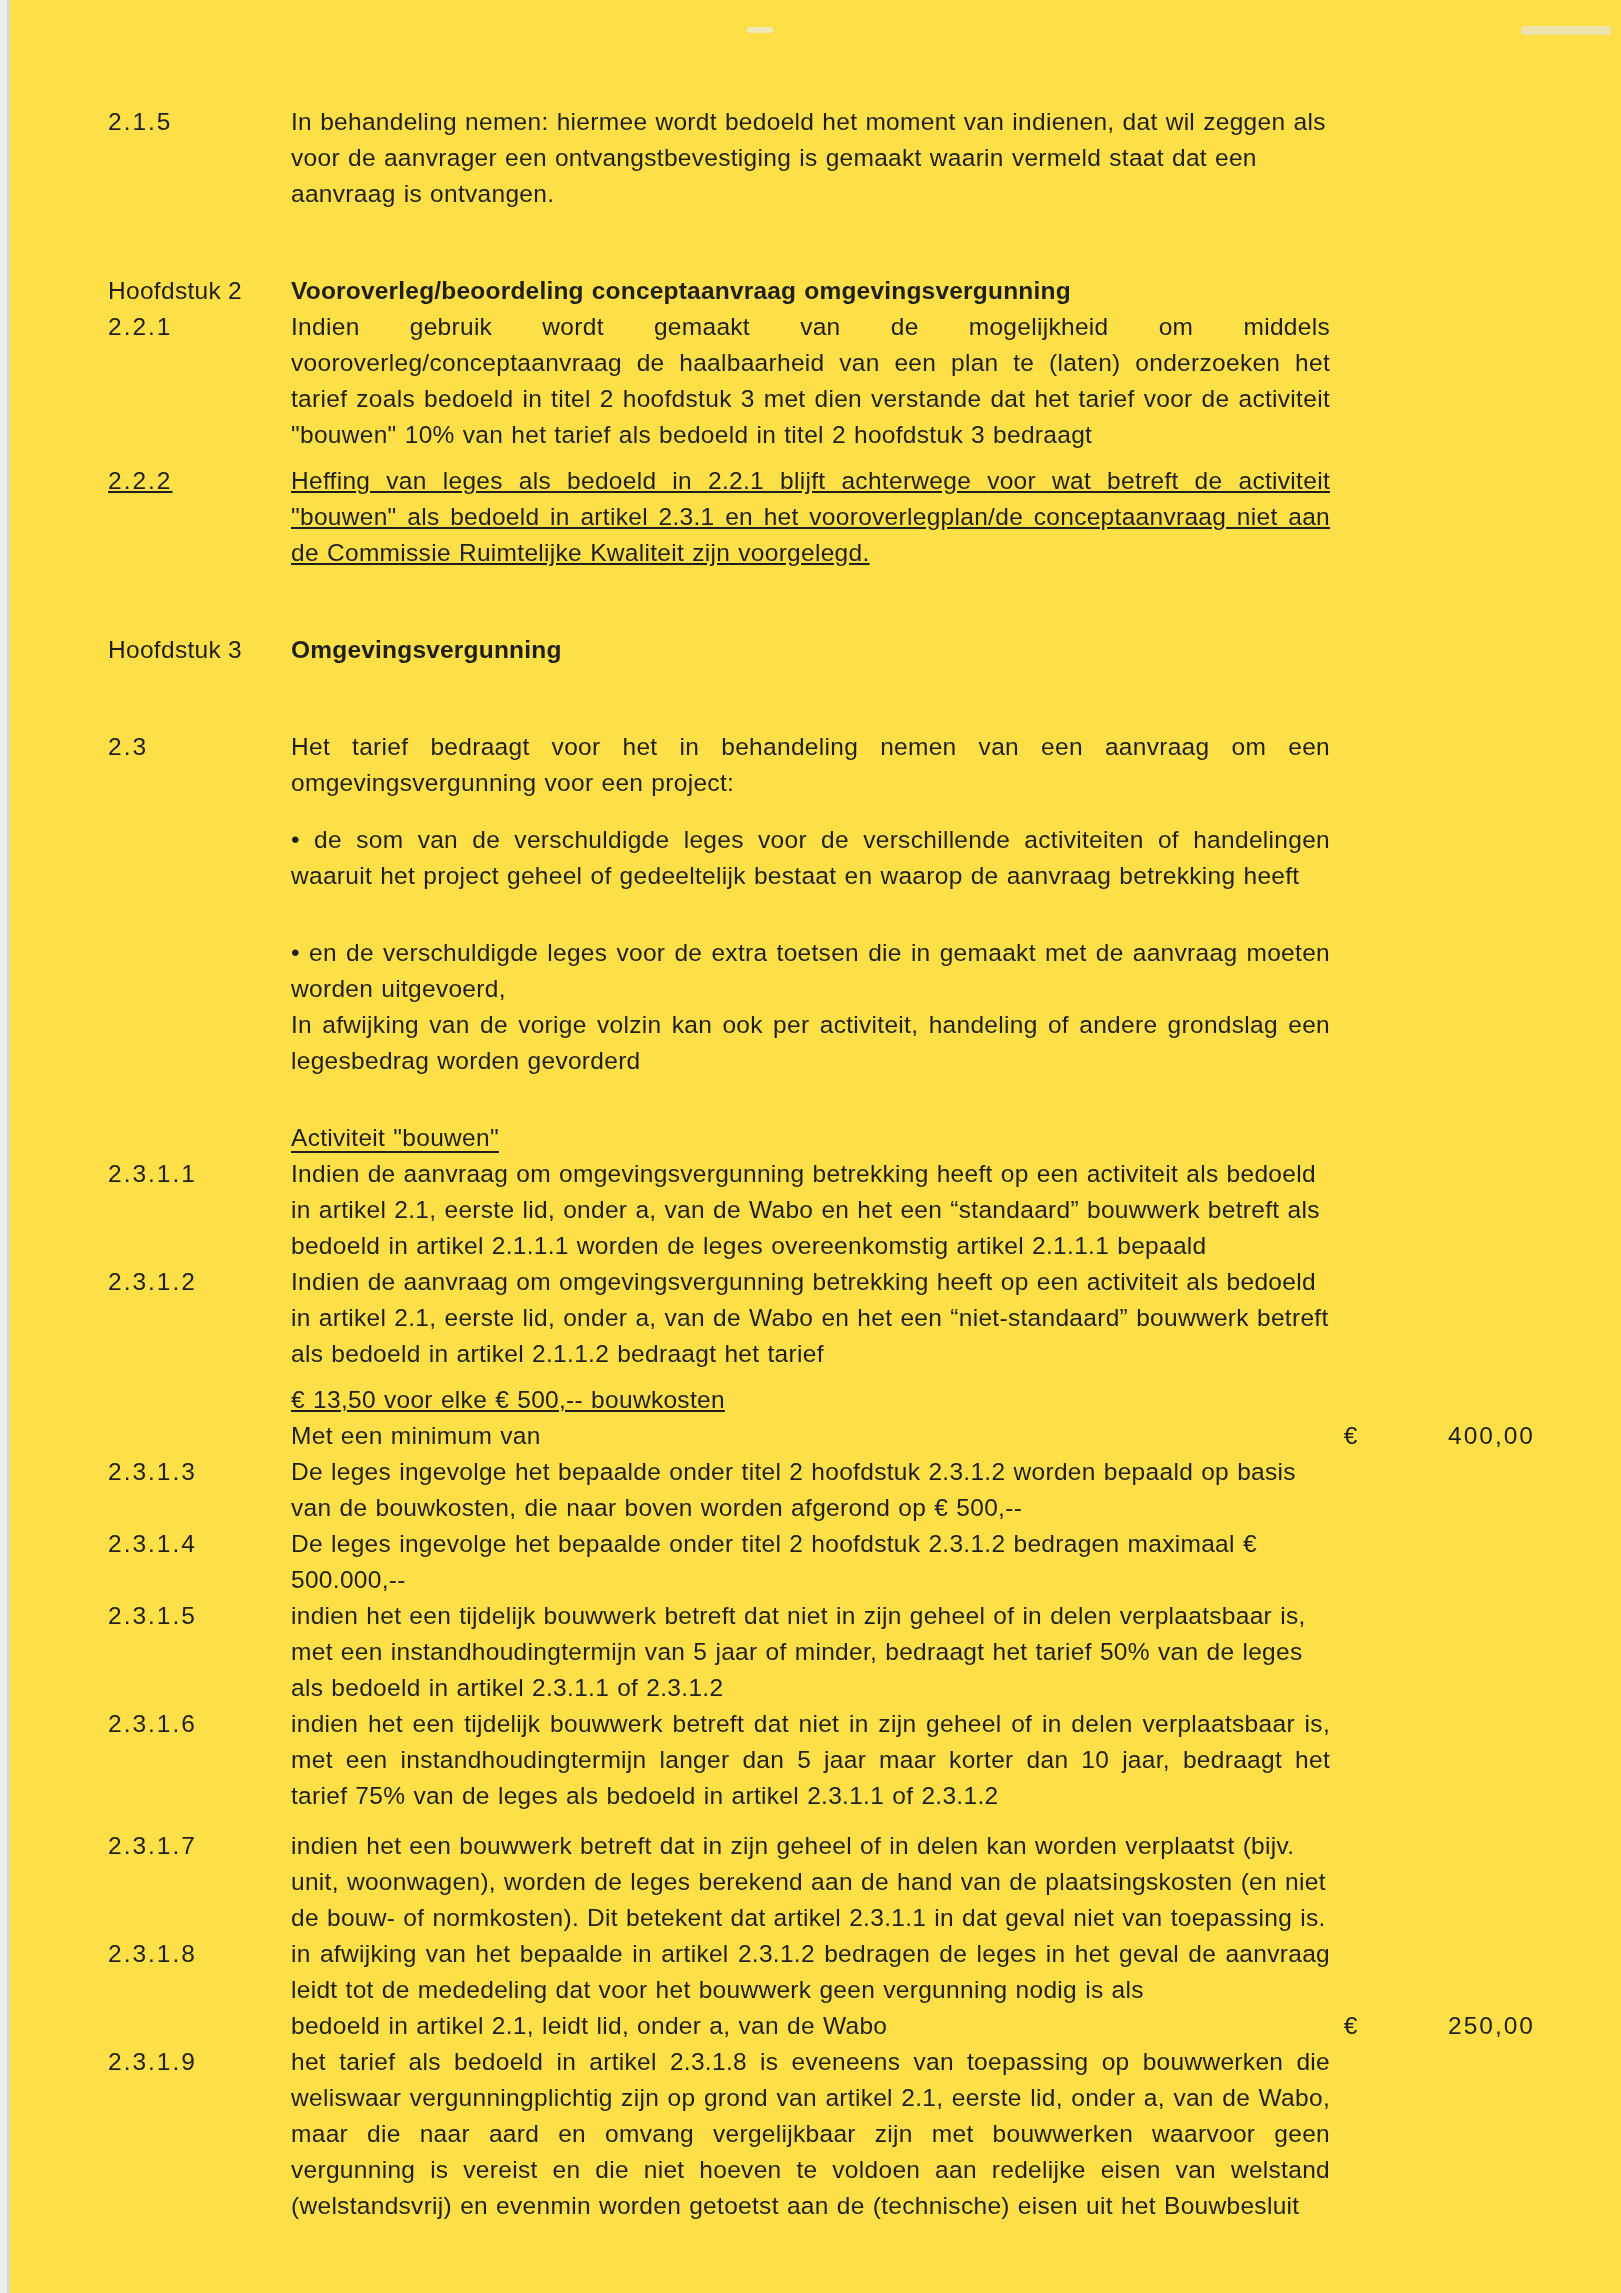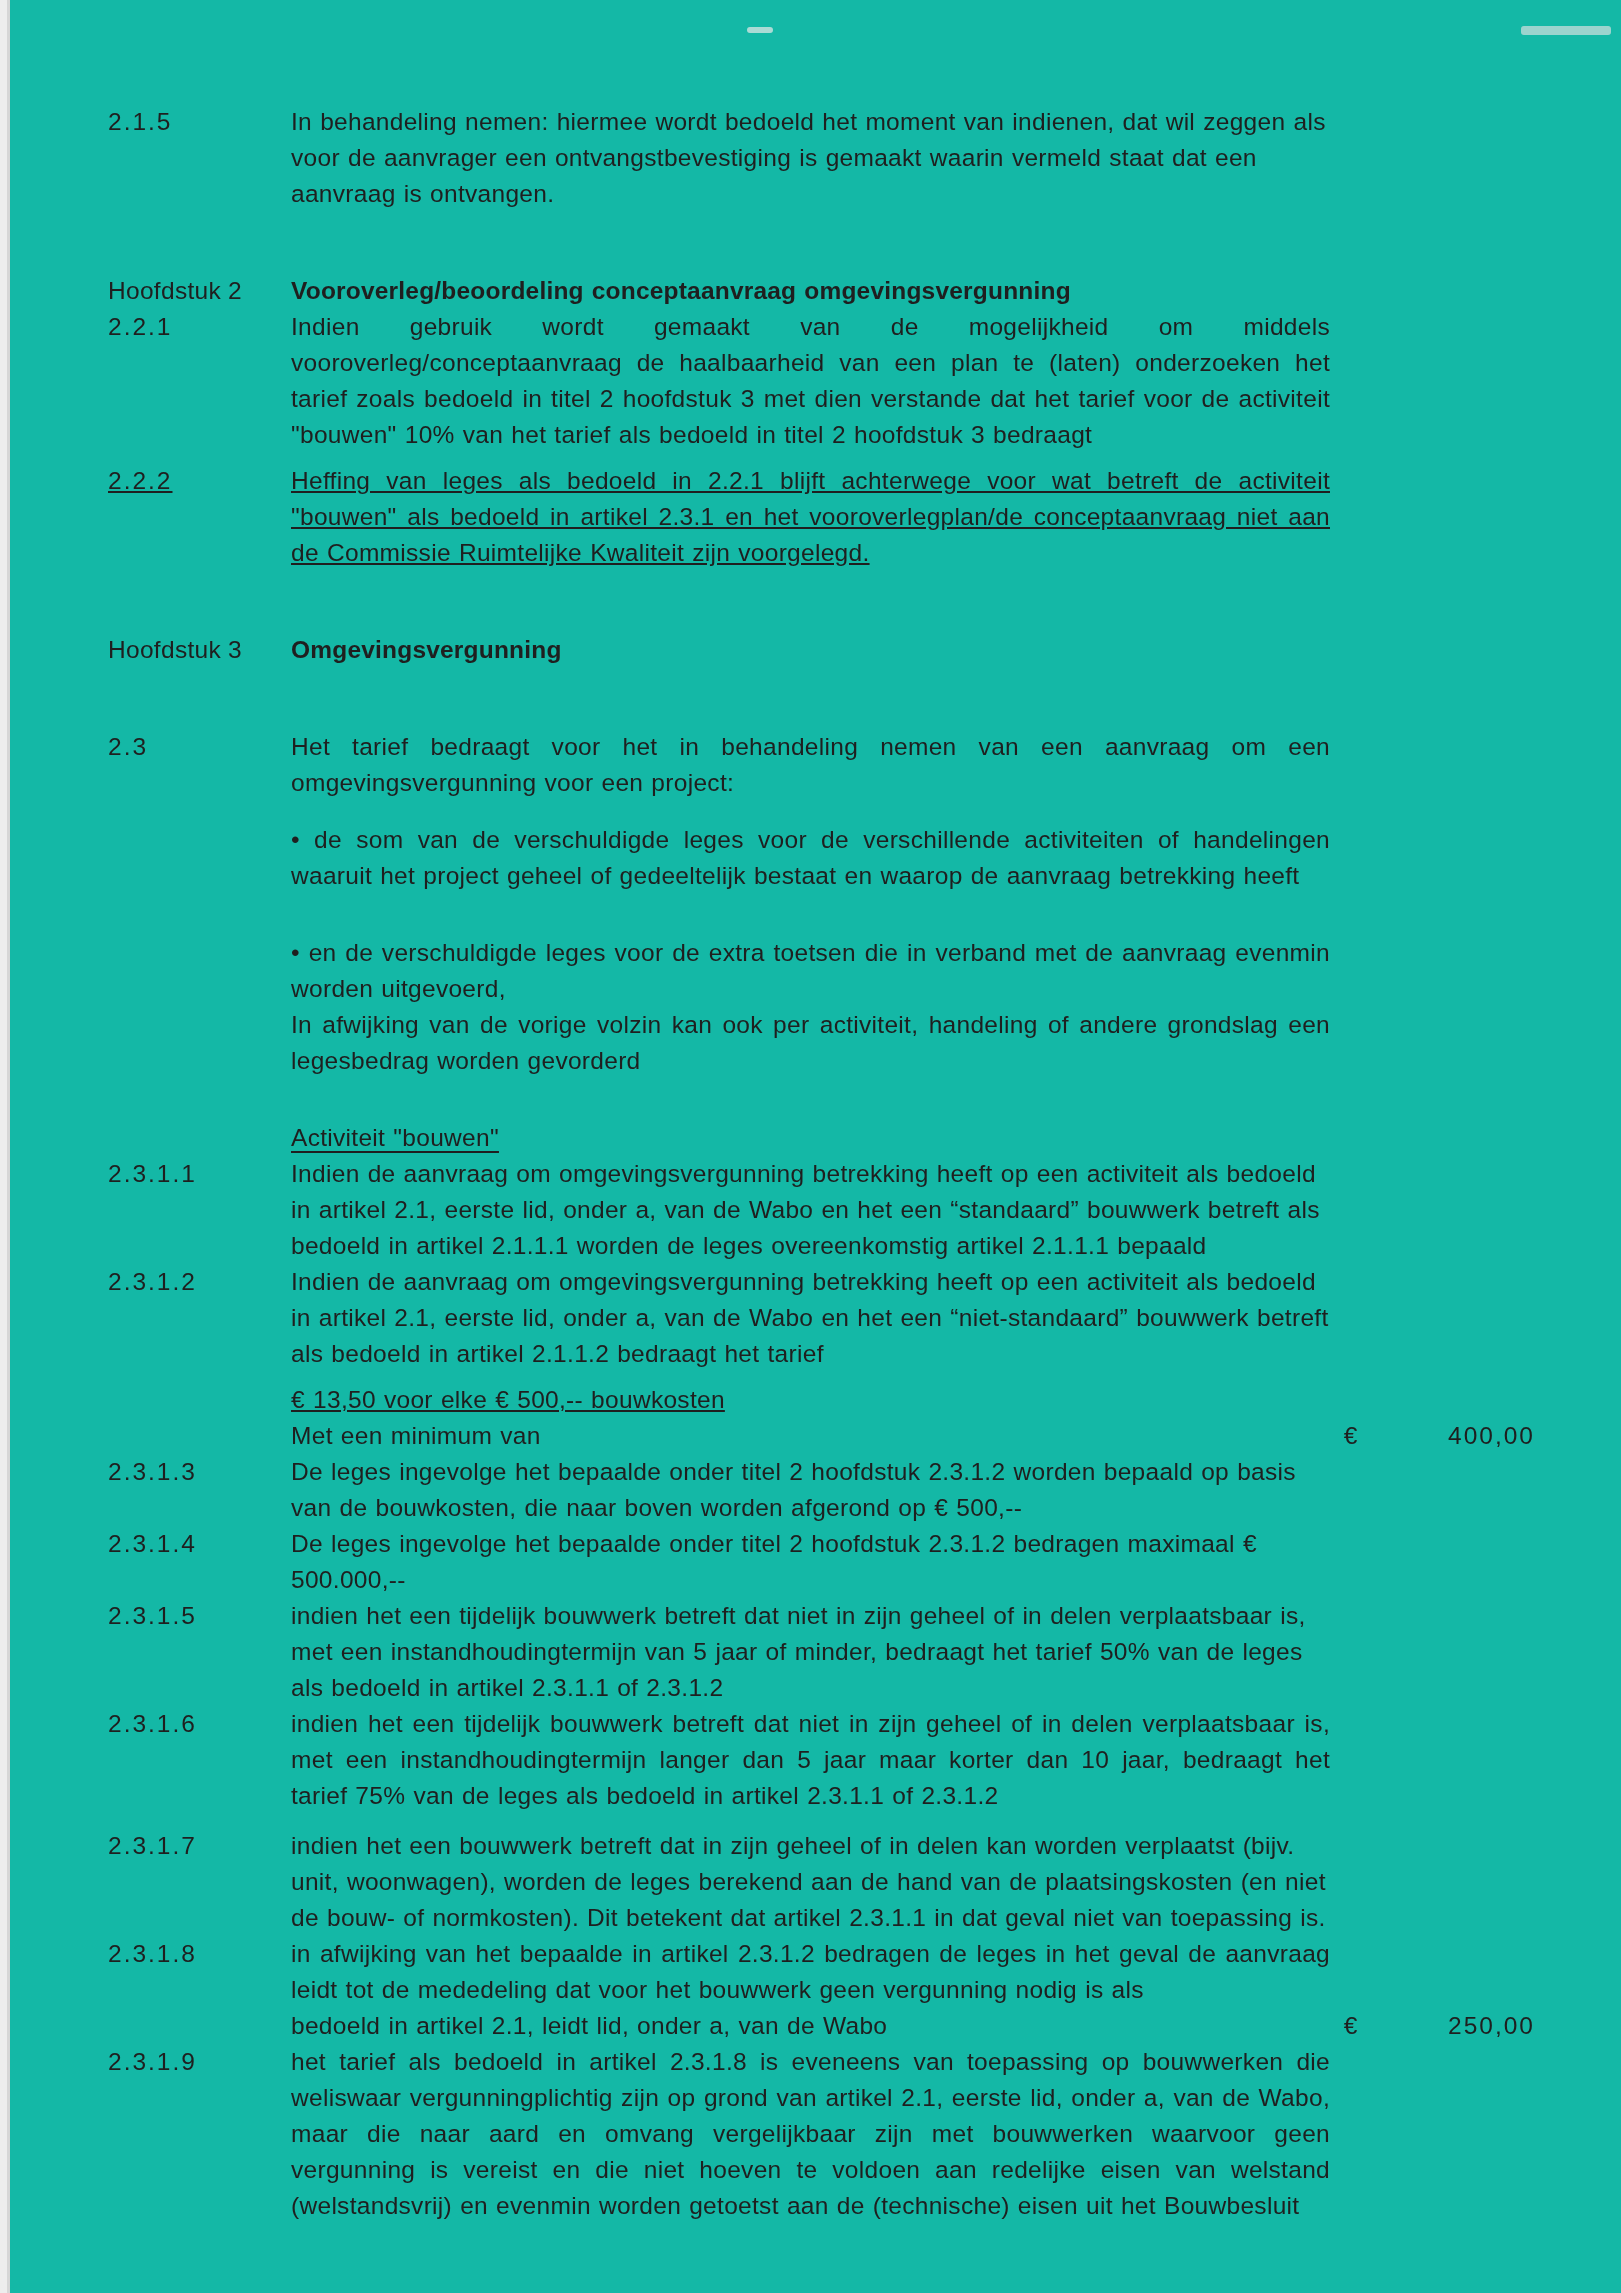--- a/index.html
+++ b/index.html
@@ -13,21 +13,21 @@
     font-family: "Liberation Sans", sans-serif;
     color: #1f1f1f;
     overflow: hidden;
   }
   .page {
     position: relative;
     box-sizing: border-box;
     width: 1621px;
     height: 2294px;
     padding: 104px 0 0 108px;
-    background: #14b8a6;
+    background: #fde047;
     overflow: hidden;
   }
   
   .edge-band {
     position: absolute;
     left: 0; top: 0;
     width: 6.9px; height: 100%;
     background: #ededed;
   }
   .edge-line {
@@ -155,21 +155,21 @@
       <div class="row gap-m justify">
     <div class="label"></div>
     <div class="body">• de som van de verschuldigde leges voor de verschillende activiteiten of handelingen waaruit het project geheel of gedeeltelijk bestaat en waarop de aanvraag betrekking heeft</div>
     <div class="amount">
       <span class="cur"></span>
       <span class="val"></span>
     </div>
   </div>
       <div class="row gap-ml justify">
     <div class="label"></div>
-    <div class="body">• en de verschuldigde leges voor de extra toetsen die in verband met de aanvraag evenmin worden uitgevoerd,</div>
+    <div class="body">• en de verschuldigde leges voor de extra toetsen die in gemaakt met de aanvraag moeten worden uitgevoerd,</div>
     <div class="amount">
       <span class="cur"></span>
       <span class="val"></span>
     </div>
   </div>
       <div class="row justify">
     <div class="label"></div>
     <div class="amount">
       <span class="cur"></span>
       <span class="val"></span>

